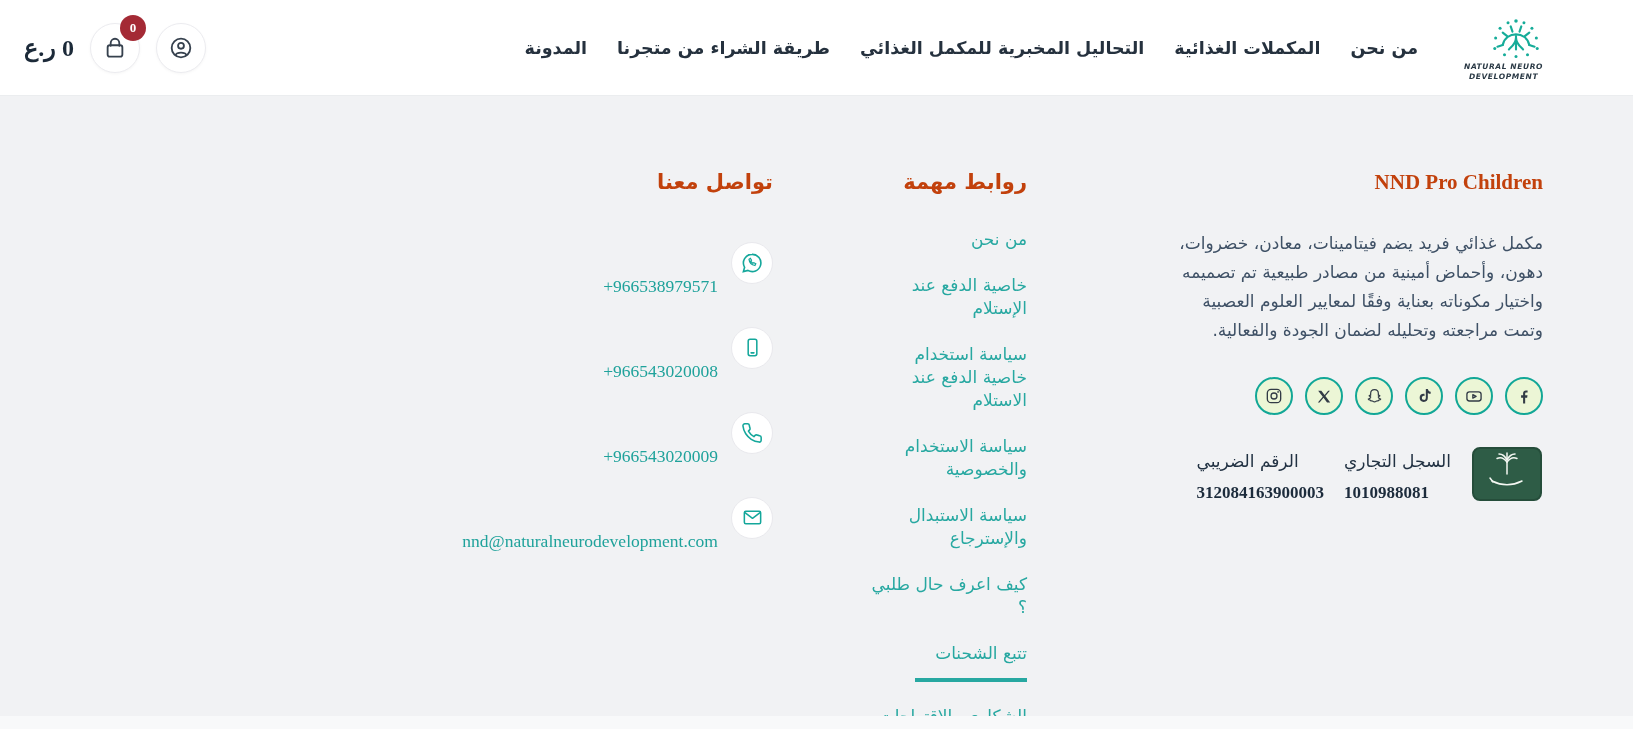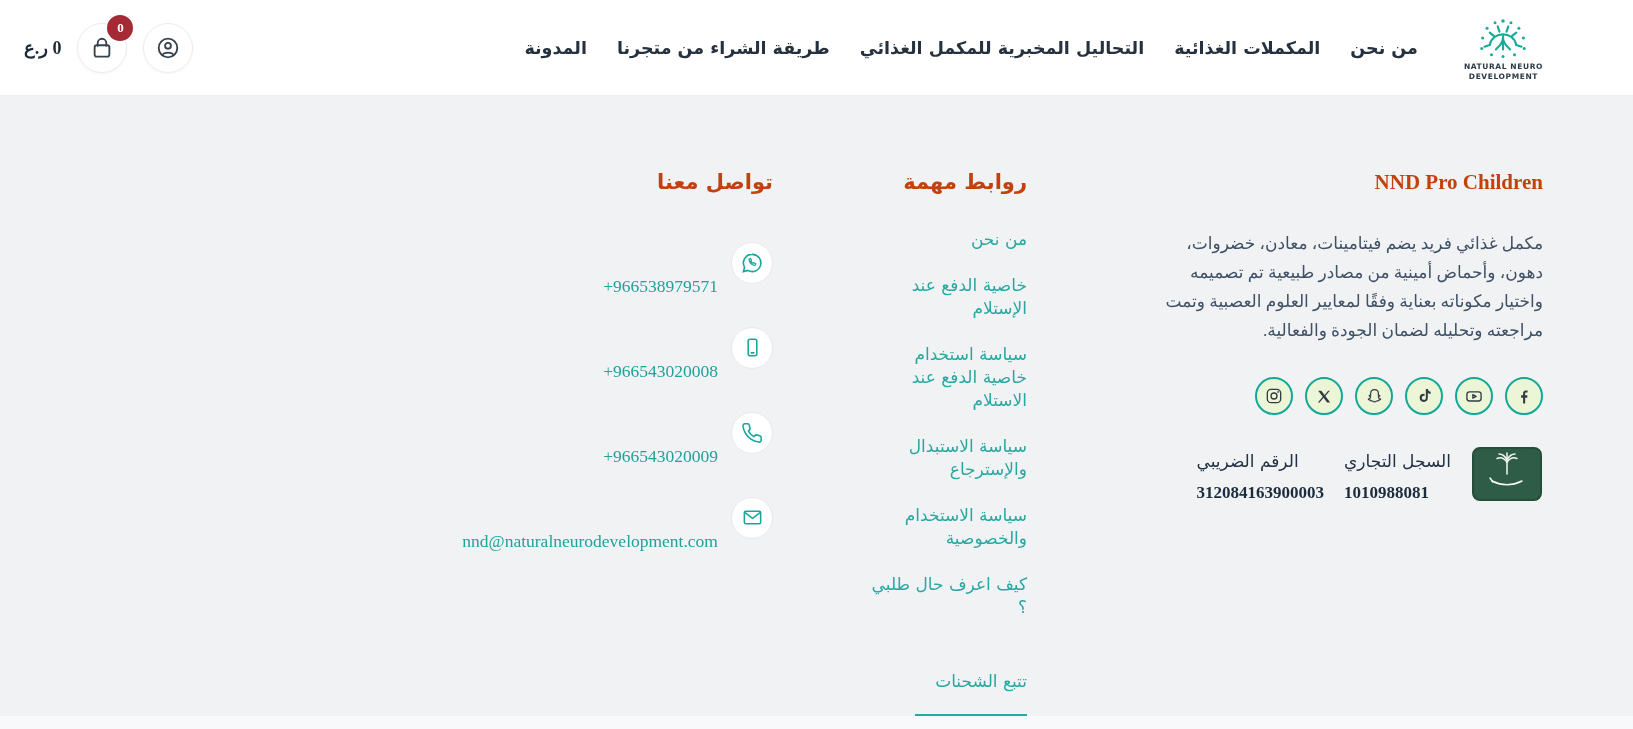--- a/index.html
+++ b/index.html
@@ -6,60 +6,60 @@
   html,body { width:1633px; height:729px; overflow:hidden; }
   body { font-family:"DejaVu Sans", sans-serif; background:#fff; }
 
   
   .header {
     height:96px; background:#fff; border-bottom:1px solid #ebedef;
     display:flex; align-items:center; justify-content:space-between;
     padding:0 90px 0 24px;
   }
   .header-right { display:flex; align-items:center; }
-  .logo { display:flex; flex-direction:column; align-items:center; cursor:pointer; margin-left:46px; }
+  .logo { display:flex; flex-direction:column; cursor:pointer; margin-left:46px;font-style:italic; }
   .logo-text { text-align:center; font-size:7.5px; font-weight:bold; letter-spacing:.08em; color:#2b3a46; line-height:1.25; margin-top:2px; }
   .nav { display:flex; align-items:center; gap:30px; }
   .nav a { text-decoration:none; color:#25313e; font-size:17.5px; font-weight:bold; white-space:nowrap; }
   .actions { display:flex; align-items:center; gap:16px; }
   .circle-btn {
     width:50px; height:50px; border-radius:50%; background:#fff; border:1px solid #ececf0;
     box-shadow:0 1px 3px rgba(0,0,0,.04); display:flex; align-items:center; justify-content:center;
     cursor:pointer; position:relative;
   }
   .badge {
     position:absolute; top:-9px; right:-7px; width:26px; height:26px; border-radius:50%;
     background:#a42a35; color:#fff; font-size:13px; font-weight:bold;
     display:flex; align-items:center; justify-content:center; font-family:"Liberation Serif", serif;
   }
-  .price { font-family:"Liberation Serif", serif; font-size:18px; font-weight:bold; color:#1c2a39; white-space:nowrap;text-align:center; }
+  .price { font-family:"Liberation Serif", serif; font-size:24px; font-weight:bold; color:#1c2a39; white-space:nowrap;text-align:center; }
 
   
   .footer { background:#f1f2f4; height:633px; padding:74px 90px 0 0; position:relative; }
   .footer-inner { display:flex; align-items:flex-start; }
   .footer h3 { font-size:21px; font-weight:bold; color:#c2410c; margin-bottom:34px; }
 
   .col-about { width:380px; }
   .about-title { font-family:"Liberation Serif", serif; font-size:21px; font-weight:bold; color:#0ba296; margin-bottom:28px; }
-  .about-desc { font-size:17px; line-height:29px; color:#3f5166;font-family:Liberation Serif, serif; }
+  .about-desc { font-size:17px; line-height:29px; color:#3f5166; }
   .social-row { display:flex; gap:12px; margin-top:32px; }
   .social-btn {
     width:38px; height:38px; border-radius:50%; background:#ecf6d6; border:2px solid #12a797;
     display:flex; align-items:center; justify-content:center; cursor:pointer; flex:0 0 auto;
   }
   .registry { display:flex; align-items:flex-start; gap:20px; margin-top:30px; }
   .reg-pair { text-align:left; padding-top:6px; }
   .reg-label { font-size:17px; color:#223243; }
   .reg-value { font-family:"Liberation Serif", serif; font-size:17px; font-weight:bold; color:#1d2c3c; margin-top:12px; }
 
   .col-links { width:158px; margin-right:136px; }
   .col-links ul { list-style:none; }
   .col-links li { margin-bottom:23px; line-height:22px; }
   .col-links a { color:#27a8a1; text-decoration:none; font-size:17px; }
-  .col-links a.active { display:inline-block; padding-bottom:22px; padding-left:20px; border-bottom:4px solid #27a8a1;margin-top:28px; }
+  .col-links a.active { display:inline-block; padding-bottom:14px; padding-left:20px; border-bottom:4px solid #27a8a1; }
 
   .col-contact { width:310px; margin-right:96px; }
   .contact-row { display:flex; align-items:center; margin-bottom:16px; }
   .contact-icon {
     width:42px; height:42px; border-radius:50%; background:#fff; border:1px solid #e9e9ed;
     display:flex; align-items:center; justify-content:center; cursor:pointer; flex:0 0 auto;
   }
   .contact-row a { font-family:"Liberation Serif", serif; font-size:17.5px; color:#1fa29b; text-decoration:none; margin-right:13px;margin-top:48px; }
 
   .bottom-strip { position:absolute; bottom:0; right:0; left:0; height:13px; background:#f8f9fa; }
@@ -220,22 +220,22 @@
         </div>
       </div>
     </section>
 
     <section class="col-links">
       <h3>روابط مهمة</h3>
       <ul>
         <li><a href="#">من نحن</a></li>
         <li><a href="#">خاصية الدفع عند الإستلام</a></li>
         <li><a href="#">سياسة استخدام خاصية الدفع عند الاستلام</a></li>
+        <li><a href="#">سياسة الاستخدام والخصوصية</a></li>
         <li><a href="#">سياسة الاستبدال والإسترجاع</a></li>
-        <li><a href="#">سياسة الاستخدام والخصوصية</a></li>
         <li><a href="#">كيف اعرف حال طلبي ؟</a></li>
         <li><a href="#" class="active">تتبع الشحنات</a></li>
         <li><a href="#">الشكاوى والاقتراحات</a></li>
 
       </ul>
     </section>
 
     <section class="col-contact">
       <h3>تواصل معنا</h3>
 

